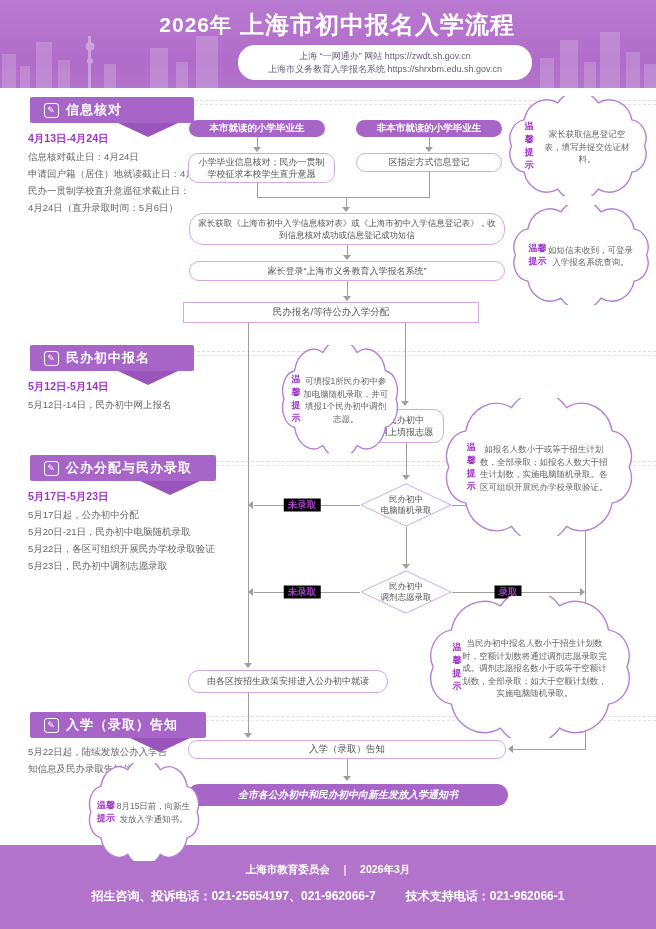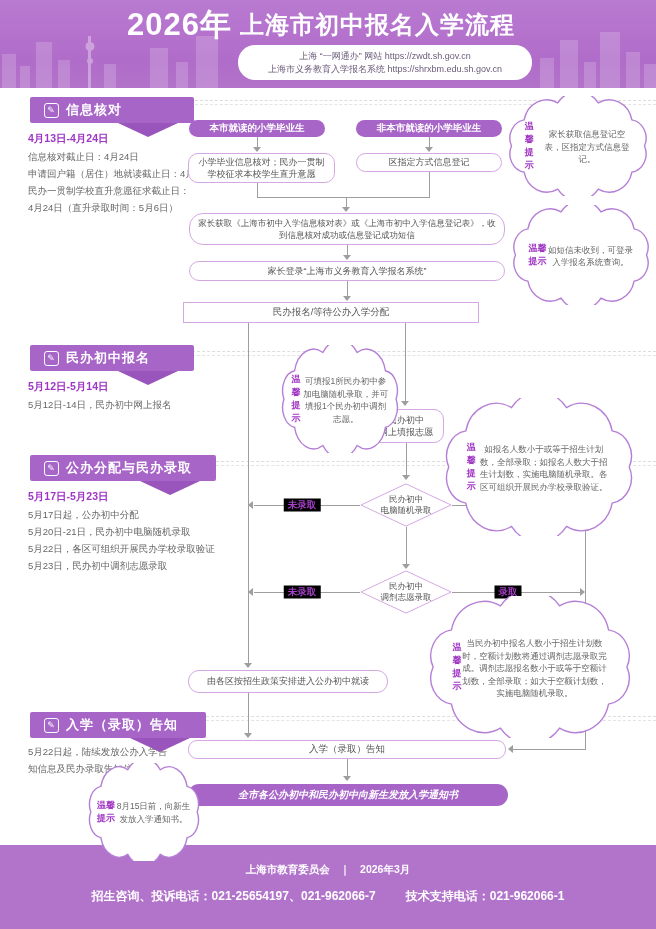--- a/index.html
+++ b/index.html
@@ -7,21 +7,21 @@
          font-family:"Liberation Sans",sans-serif;}
   
   .hdr{position:absolute;left:0;top:0;width:656px;height:88px;
        background:linear-gradient(180deg,#b97ad1 0%,#b06cc9 70%,#b273ca 100%);}
   .bld{position:absolute;bottom:0;background:#fff;opacity:.18;}
   .tower{position:absolute;bottom:0;width:3px;background:#fff;opacity:.35;}
   .tower i{position:absolute;left:50%;transform:translateX(-50%);border-radius:50%;
            background:#fff;display:block;}
   .tagline{position:absolute;left:100px;top:8px;width:132px;text-align:right;color:#fff;}
   .tag1{font-size:17px;letter-spacing:1px;}
-  .tag2{font-size:31px;font-weight:bold;letter-spacing:1px;line-height:34px;}
+  .tag2{font-size:21px;font-weight:bold;letter-spacing:1px;line-height:34px;}
   .hdr-title{position:absolute;left:240px;top:9px;width:400px;color:#fff;font-size:24px;
              font-weight:bold;letter-spacing:1px;}
   .hdr-pill{position:absolute;left:238px;top:45px;width:294px;height:35px;background:#fff;
             border-radius:17px;display:flex;flex-direction:column;justify-content:center;
             text-align:center;color:#6b5c79;font-size:9px;line-height:13px;}
   
   .banner{position:absolute;height:26px;background:#a765c8;color:#fff;border-radius:2px;
           display:flex;align-items:center;padding-left:14px;font-size:13px;font-weight:bold;
           letter-spacing:1px;z-index:4;}
   .fold{position:absolute;width:60px;height:14px;background:#9a55bc;
@@ -250,21 +250,21 @@
   <div class="arr-d" style="left:343px;top:776px;"></div>
 
   <div class="final-pill" style="left:188px;top:784px;width:320px;height:22px;">全市各公办初中和民办初中向新生发放入学通知书</div>
 
   <div class="cloud" style="left:508px;top:96px;width:140px;height:100px;">
     <svg viewBox="0 0 200 130" preserveAspectRatio="none">
       <path d="M195,65 A24,24 0 0 1 177,99 A33,33 0 0 1 129,121 A36,36 0 0 1 71,121 A33,33 0 0 1 23,99 A24,24 0 0 1 5,65 A24,24 0 0 1 23,31 A33,33 0 0 1 71,9 A36,36 0 0 1 129,9 A33,33 0 0 1 177,31 A24,24 0 0 1 195,65 Z" fill="#ffffff" stroke="#b57fd6" stroke-width="1.4" vector-effect="non-scaling-stroke"></path>
     </svg>
     <div class="ctext">
       <div class="ctitle">温馨提示</div>
-      <div class="cbody">家长获取信息登记空表，区指定方式信息登记。</div>
+      <div class="cbody">家长获取信息登记空表，填写并提交佐证材料。</div>
     </div>
   </div>
 
   <div class="cloud" style="left:512px;top:205px;width:138px;height:100px;">
     <svg viewBox="0 0 200 130" preserveAspectRatio="none">
       <path d="M195,65 A24,24 0 0 1 177,99 A33,33 0 0 1 129,121 A36,36 0 0 1 71,121 A33,33 0 0 1 23,99 A24,24 0 0 1 5,65 A24,24 0 0 1 23,31 A33,33 0 0 1 71,9 A36,36 0 0 1 129,9 A33,33 0 0 1 177,31 A24,24 0 0 1 195,65 Z" fill="#ffffff" stroke="#b57fd6" stroke-width="1.4" vector-effect="non-scaling-stroke"></path>
     </svg>
     <div class="ctext">
       <div class="ctitle">温馨提示</div>
       <div class="cbody">如短信未收到，可登录入学报名系统查询。</div>

